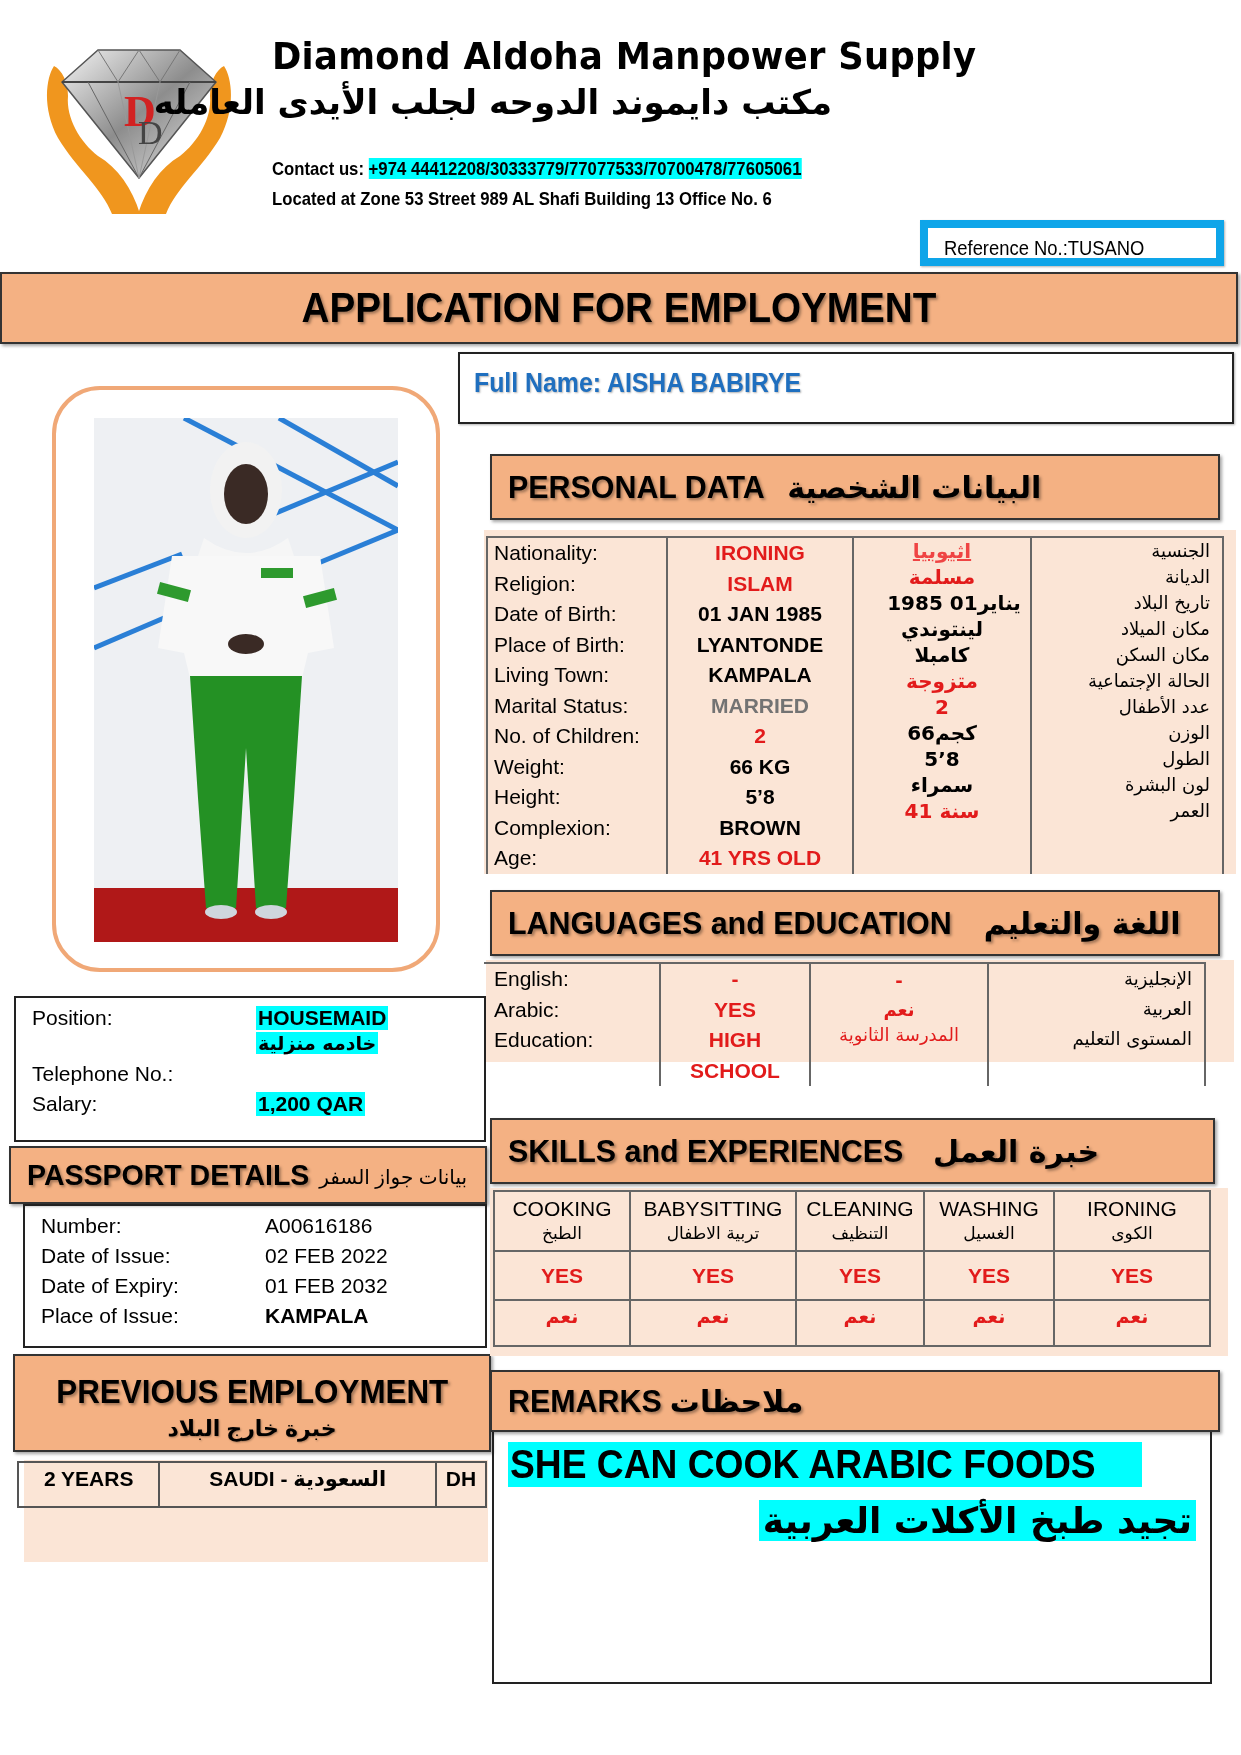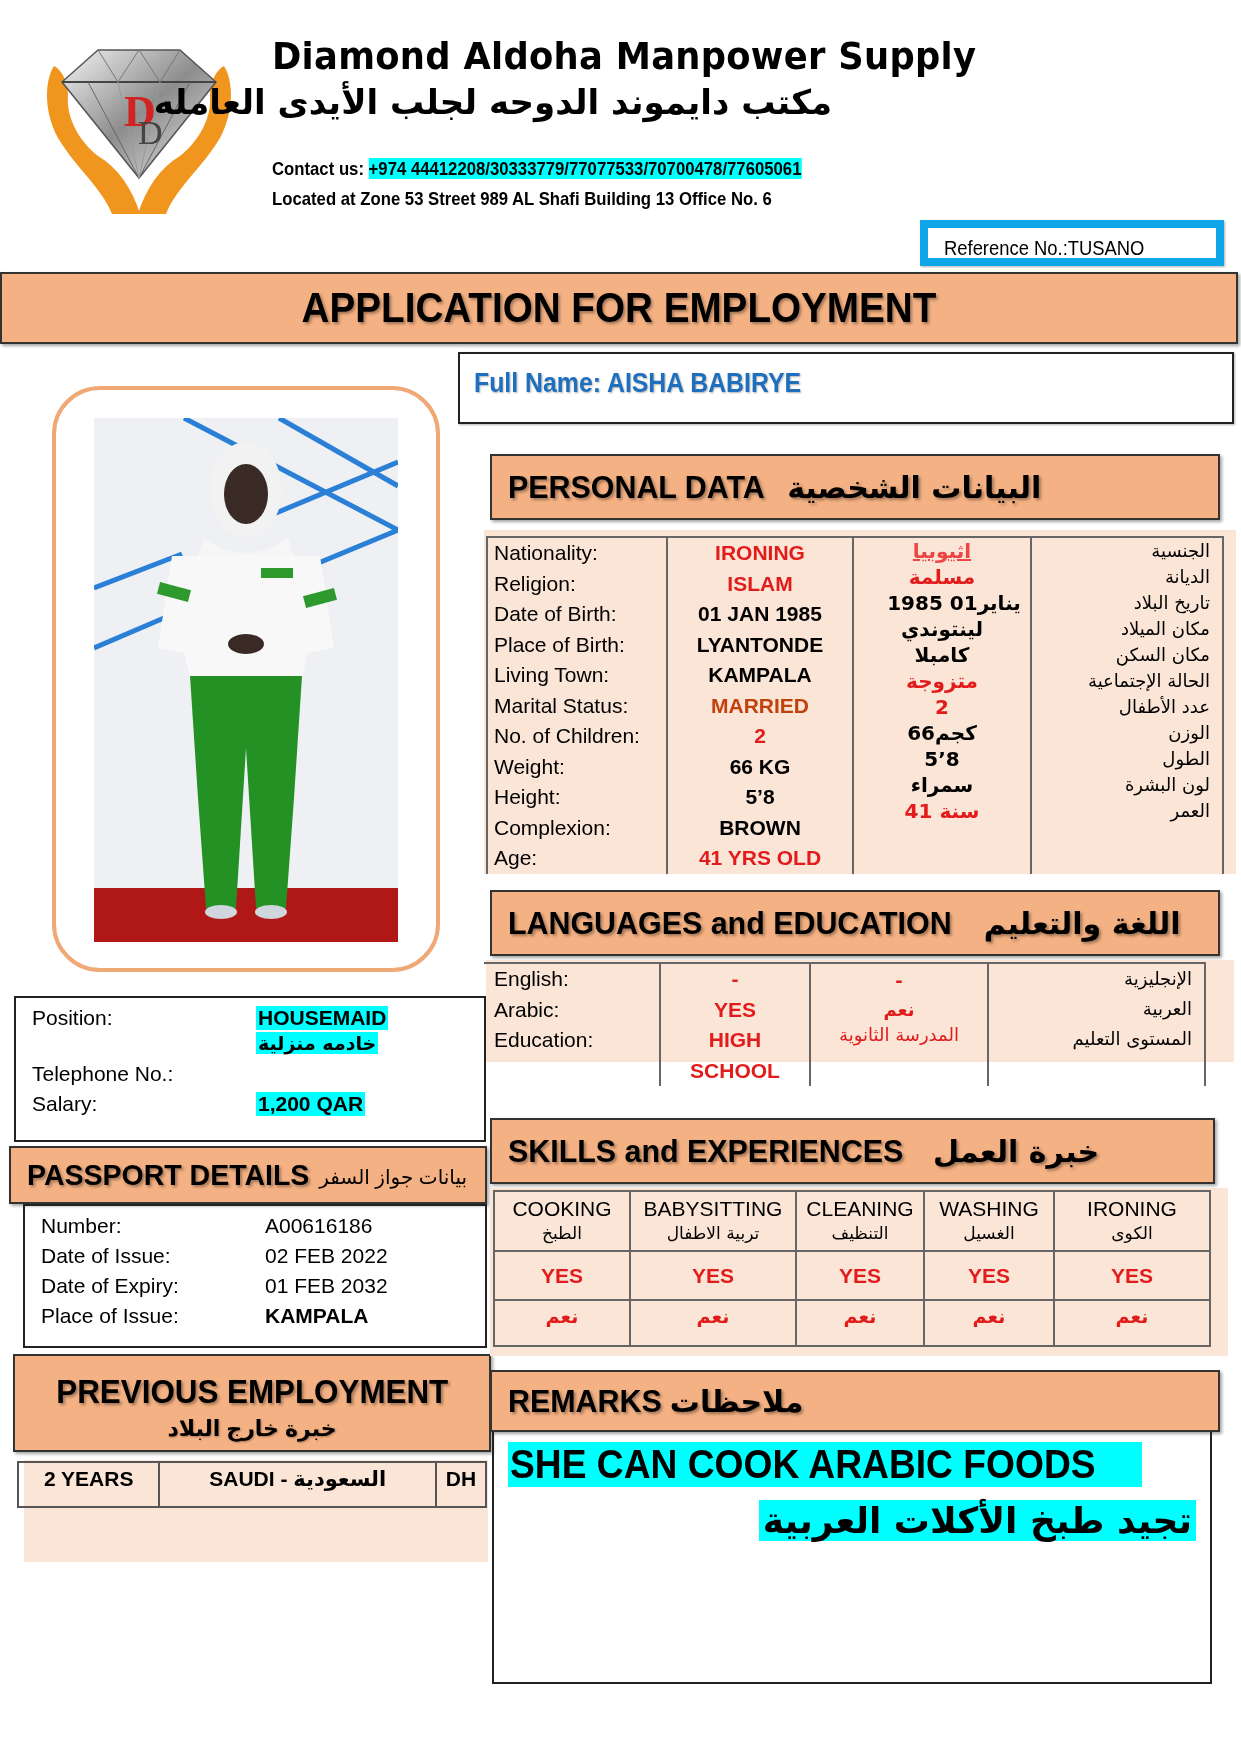--- a/index.html
+++ b/index.html
@@ -235,21 +235,21 @@
             <div>Age:</div>
           </div>
         </td>
     <td class="c-val">
           <div class="lines" id="pd-val">
             <div style="color: rgb(226, 27, 27);">IRONING</div>
             <div style="color: rgb(226, 27, 27);">ISLAM</div>
             <div>01 JAN 1985</div>
             <div>LYANTONDE</div>
             <div>KAMPALA</div>
-            <div style="color: #c2410c;">MARRIED</div>
+            <div style="color: #737373;">MARRIED</div>
             <div style="color: rgb(226, 27, 27);">2</div>
             <div>66 KG</div>
             <div>5’8</div>
             <div>BROWN</div>
             <div style="color: rgb(226, 27, 27);">41 YRS OLD</div>
           </div>
         </td>
     <td class="c-ar">
           <div class="lines" id="pd-var">
             <div style="color: #ef4444; height: 26px; line-height: 26px; text-decoration: underline;">اثيوبيا</div>

